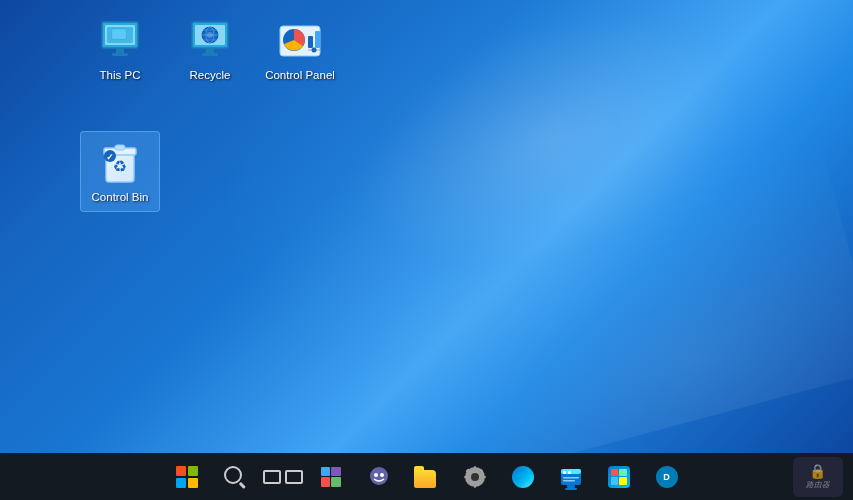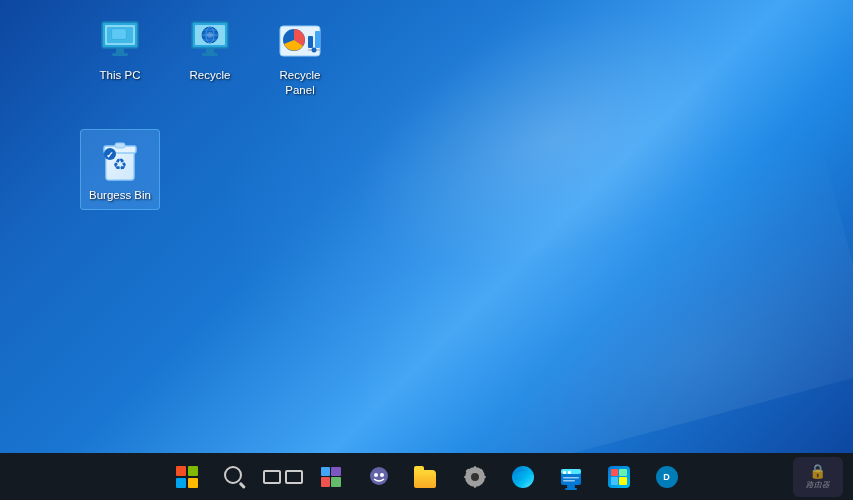--- a/index.html
+++ b/index.html
@@ -46,21 +46,21 @@
       transform: rotate(-15deg);
     }
 
     
     .desktop-icons {
       position: absolute;
       top: 10px;
       left: 80px;
       display: flex;
       flex-direction: column;
-      gap: 5px;
+      gap: 22px;
     }
 
     .icon-row {
       display: flex;
       flex-direction: row;
       gap: 10px;
     }
 
     .desktop-icon {
       width: 80px;
@@ -356,21 +356,21 @@
             <path d="M18 24 L18 13 A11 11 0 0 1 27 30 Z" fill="#ef5350"></path>
             <path d="M18 24 L27 30 A11 11 0 0 1 8 28 Z" fill="#ffb300"></path>
 
             <rect x="32" y="20" width="5" height="12" fill="#1565c0" rx="1"></rect>
             <rect x="39" y="15" width="5" height="17" fill="#42a5f5" rx="1"></rect>
 
             <line x1="32" y1="34" x2="44" y2="34" stroke="#bbb" stroke-width="1.5"></line>
             <circle cx="38" cy="34" r="2.5" fill="#1565c0"></circle>
           </svg>
         </div>
-        <span class="icon-label">Recycle Panel</span>
+        <span class="icon-label">Control Panel</span>
       </div>
 
     </div>
 
     <div class="icon-row" style="margin-top: 20px;">
 
 
       <div class="desktop-icon selected">
         <div class="icon-img">
           <svg width="48" height="48" viewBox="0 0 48 48">
@@ -388,21 +388,21 @@
             <circle cx="14" cy="18" r="6" fill="#1565c0"></circle>
             <text x="14" y="22" text-anchor="middle" font-size="9" fill="white" font-weight="bold">✓</text>
             <defs>
               <linearGradient id="binGrad" x1="0" y1="0" x2="1" y2="1">
                 <stop offset="0%" stop-color="rgba(255,255,255,0.4)"></stop>
                 <stop offset="100%" stop-color="rgba(144,202,249,0.2)"></stop>
               </linearGradient>
             </defs>
           </svg>
         </div>
-        <span class="icon-label">Burgess Bin</span>
+        <span class="icon-label">Control Bin</span>
       </div>
 
     </div>
 
   </div>
 
 </div>
 
 <div class="taskbar">
 

